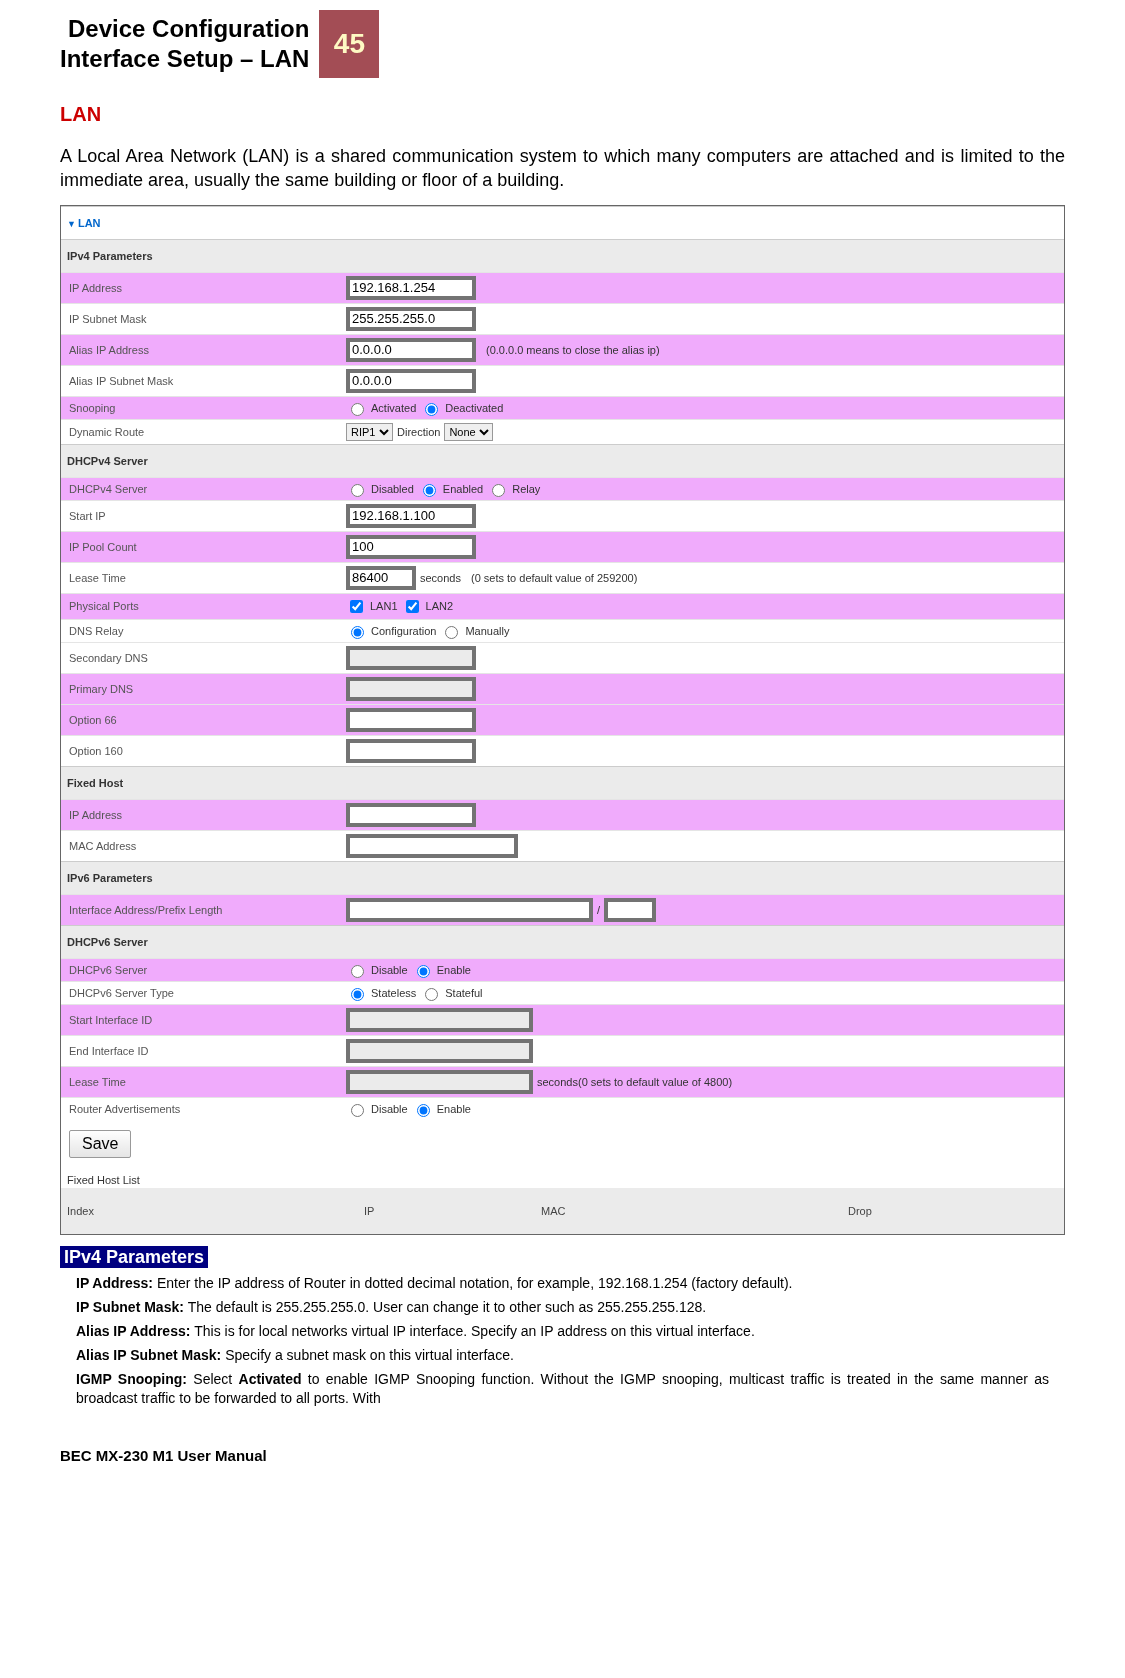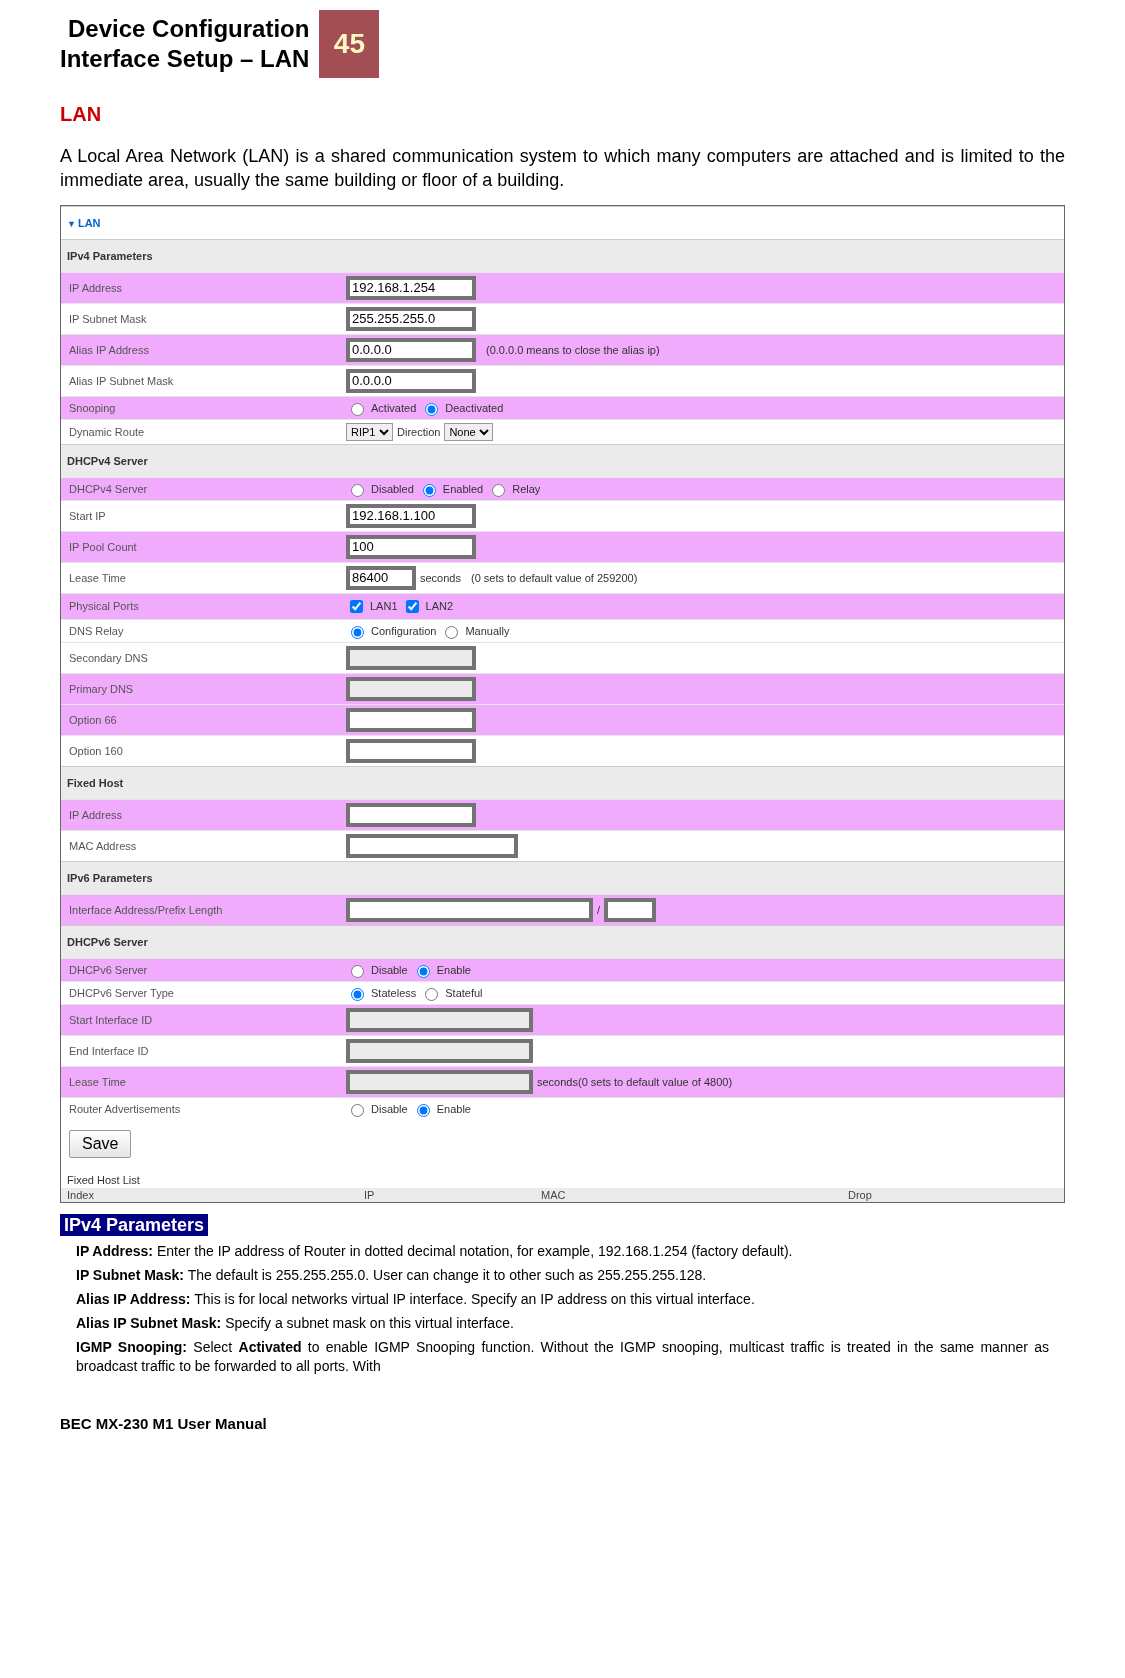--- a/index.html
+++ b/index.html
@@ -21,21 +21,21 @@
 input.t.sm{width:118px}
 input.t.md{width:58px}
 input.t.lg{width:235px}
 input.t.dis{background:#ebebeb}
 select{border:1px solid #999;font-size:11px;height:18px}
 .note{font-size:11px;color:#333;margin-left:6px}
 .save-row{padding:10px 8px;background:#fff}
 .save-btn{border:1px solid #999;background:linear-gradient(#fefefe,#e5e5e5);padding:4px 12px;font-size:16px;border-radius:2px;cursor:pointer}
 .fhl{font-weight:normal;font-size:11px;color:#333;padding:6px 6px 2px}
 .fhl-head{display:flex;background:#ebebeb;font-size:11px;color:#444}
-.fhl-head div{padding:1px 6px}
+.fhl-head div{padding:17px 6px}
 .c-idx{width:285px}.c-ip{width:165px}.c-mac{flex:1}.c-drop{width:210px}
 .badge{background:#000080;color:#fff;font-weight:bold;padding:1px 4px;font-size:18px}
 .body-txt{font-size:14px;line-height:1.3;margin:6px 16px;text-align:justify}
 .body-txt b{font-weight:bold}
 .footer{font-weight:bold;font-size:15px;margin-top:40px}
 .tri{color:#0066cc;font-size:9px;margin-right:2px}
 </style>
 </head>
 <body>
 

